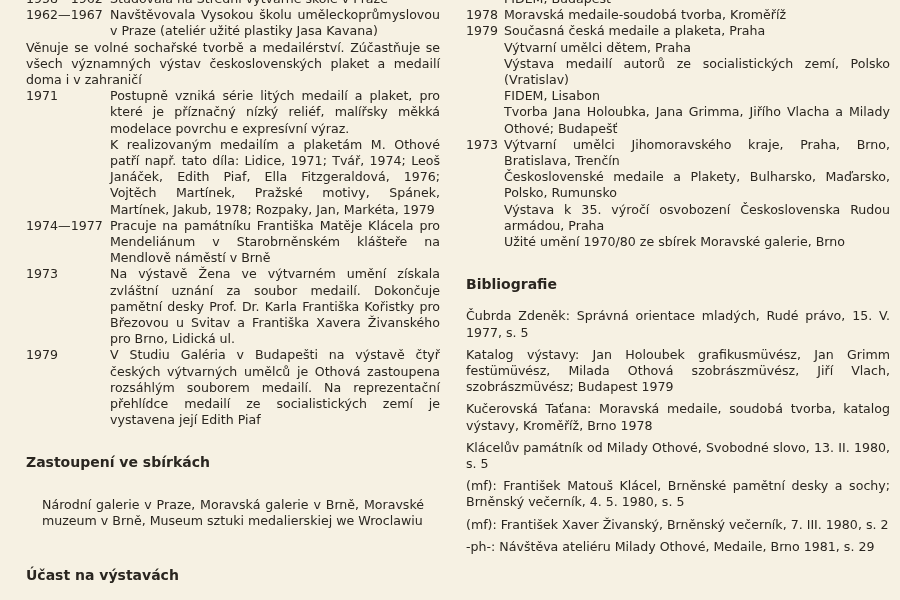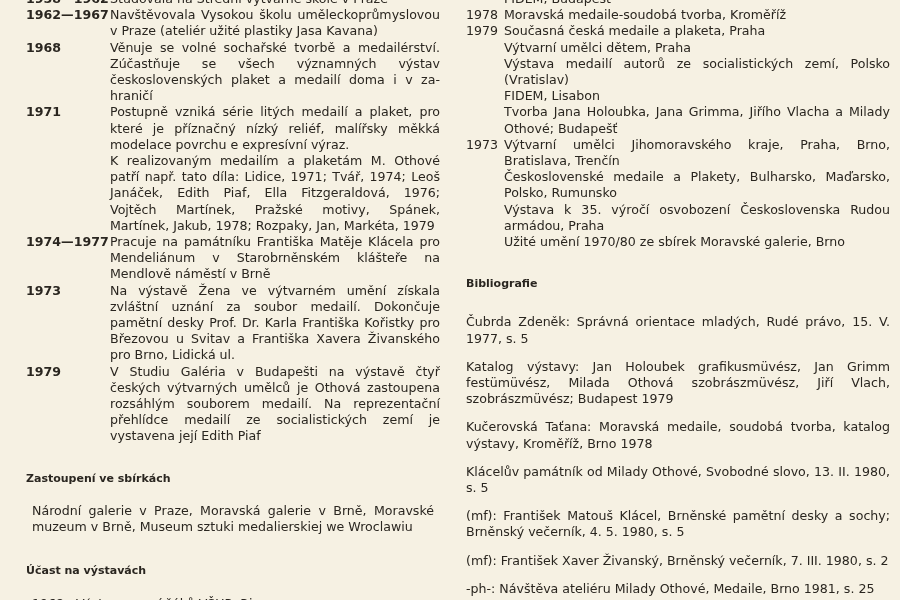--- a/index.html
+++ b/index.html
@@ -30,40 +30,40 @@
       left: 466px;
       width: 424px;
       top: -9px;
     }
     .timeline-row {
       display: flex;
     }
     .year {
       flex: 0 0 auto;
     }
-    .col-left .year { width: 84px; font-weight: bold; }
+    .col-left .year { width: 84px; }
     .col-right .year { width: 38px; }
     .entry {
       flex: 1 1 auto;
       text-align: justify;
     }
     .entry p {
       margin: 0;
     }
     .section-heading {
       font-weight: bold;
-      font-size: 11px;
+      font-size: 14px;
       margin: 0;
     }
     .para {
-      margin: 6px;
+      margin: 16px;
       text-align: justify;
     }
     .bib-item {
-      margin: 12px 0 2px 0;
+      margin: 6px 0 2px 0;
       text-align: justify;
     }
   </style>
 </head>
 <body>
 
 <div class="col col-left">
   <div>
     <div class="timeline-row">
       <div class="year">1958—1962</div>
@@ -71,21 +71,20 @@
         <p>Studovala na Střední výtvarné škole v Praze</p>
       </div>
     </div>
     <div class="timeline-row">
       <div class="year">1962—1967</div>
       <div class="entry">
         <p>Navštěvovala Vysokou školu uměleckoprůmyslo­vou v Praze (ateliér užité plastiky Jasa Kavana)</p>
       </div>
     </div>
     <div class="timeline-row">
-      <div class="year">1968</div>
       <div class="entry">
         <p>Věnuje se volné sochařské tvorbě a medailér­ství. Zúčastňuje se všech významných výstav československých plaket a medailí doma i v za­hraničí</p>
       </div>
     </div>
     <div class="timeline-row">
       <div class="year">1971</div>
       <div class="entry">
         <p>Postupně vzniká série litých medailí a plaket, pro které je příznačný nízký reliéf, malířsky měkká modelace povrchu e expresívní výraz.</p>
         <p>K realizovaným medailím a plaketám M. Othové patří např. tato díla: Lidice, 1971; Tvář, 1974; Leoš Janáček, Edith Piaf, Ella Fitzgeraldová, 1976; Vojtěch Martínek, Pražské motivy, Spá­nek, Martínek, Jakub, 1978; Rozpaky, Jan, Mar­kéta, 1979</p>
       </div>
@@ -159,15 +158,15 @@
   <div style="height: 26px;"></div>
   <h3 class="section-heading">Bibliografie</h3>
   <div style="height: 10px;"></div>
   <div>
     <p class="bib-item">Čubrda Zdeněk: Správná orientace mladých, Rudé právo, 15. V. 1977, s. 5</p>
     <p class="bib-item">Katalog výstavy: Jan Holoubek grafikusmüvész, Jan Grimm festümüvész, Milada Othová szobrászmüvész, Jiří Vlach, szobrászmüvész; Budapest 1979</p>
     <p class="bib-item">Kučerovská Taťana: Moravská medaile, soudobá tvorba, katalog výstavy, Kroměříž, Brno 1978</p>
     <p class="bib-item">Klácelův památník od Milady Othové, Svobodné slovo, 13. II. 1980, s. 5</p>
     <p class="bib-item">(mf): František Matouš Klácel, Brněnské pamětní desky a sochy; Brněnský večerník, 4. 5. 1980, s. 5</p>
     <p class="bib-item">(mf): František Xaver Živanský, Brněnský večerník, 7. III. 1980, s. 2</p>
-    <p class="bib-item">-ph-: Návštěva ateliéru Milady Othové, Medaile, Brno 1981, s. 25</p>
+    <p class="bib-item">-ph-: Návštěva ateliéru Milady Othové, Medaile, Brno 1981, s. 29</p>
   </div>
 </div>
 
 </body></html>

